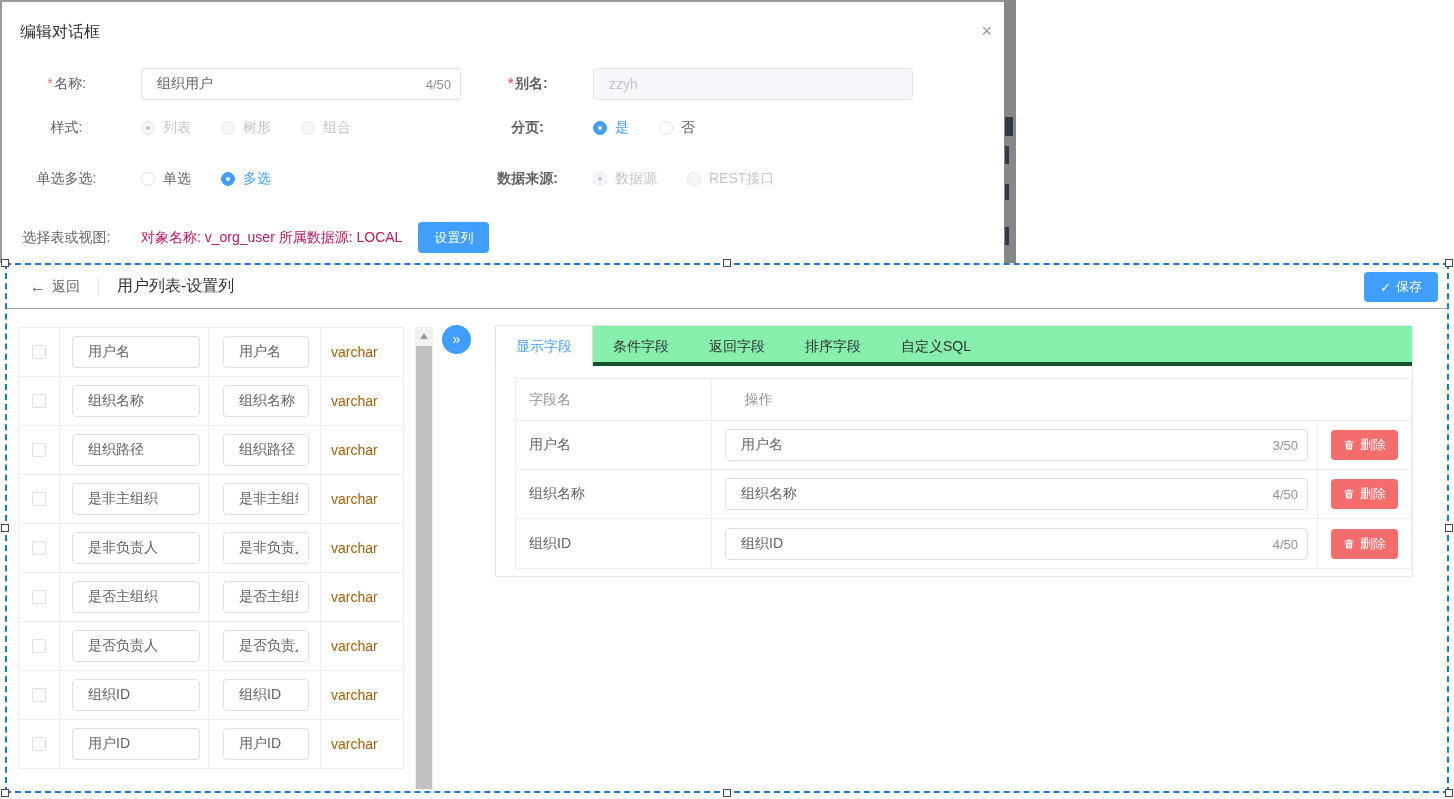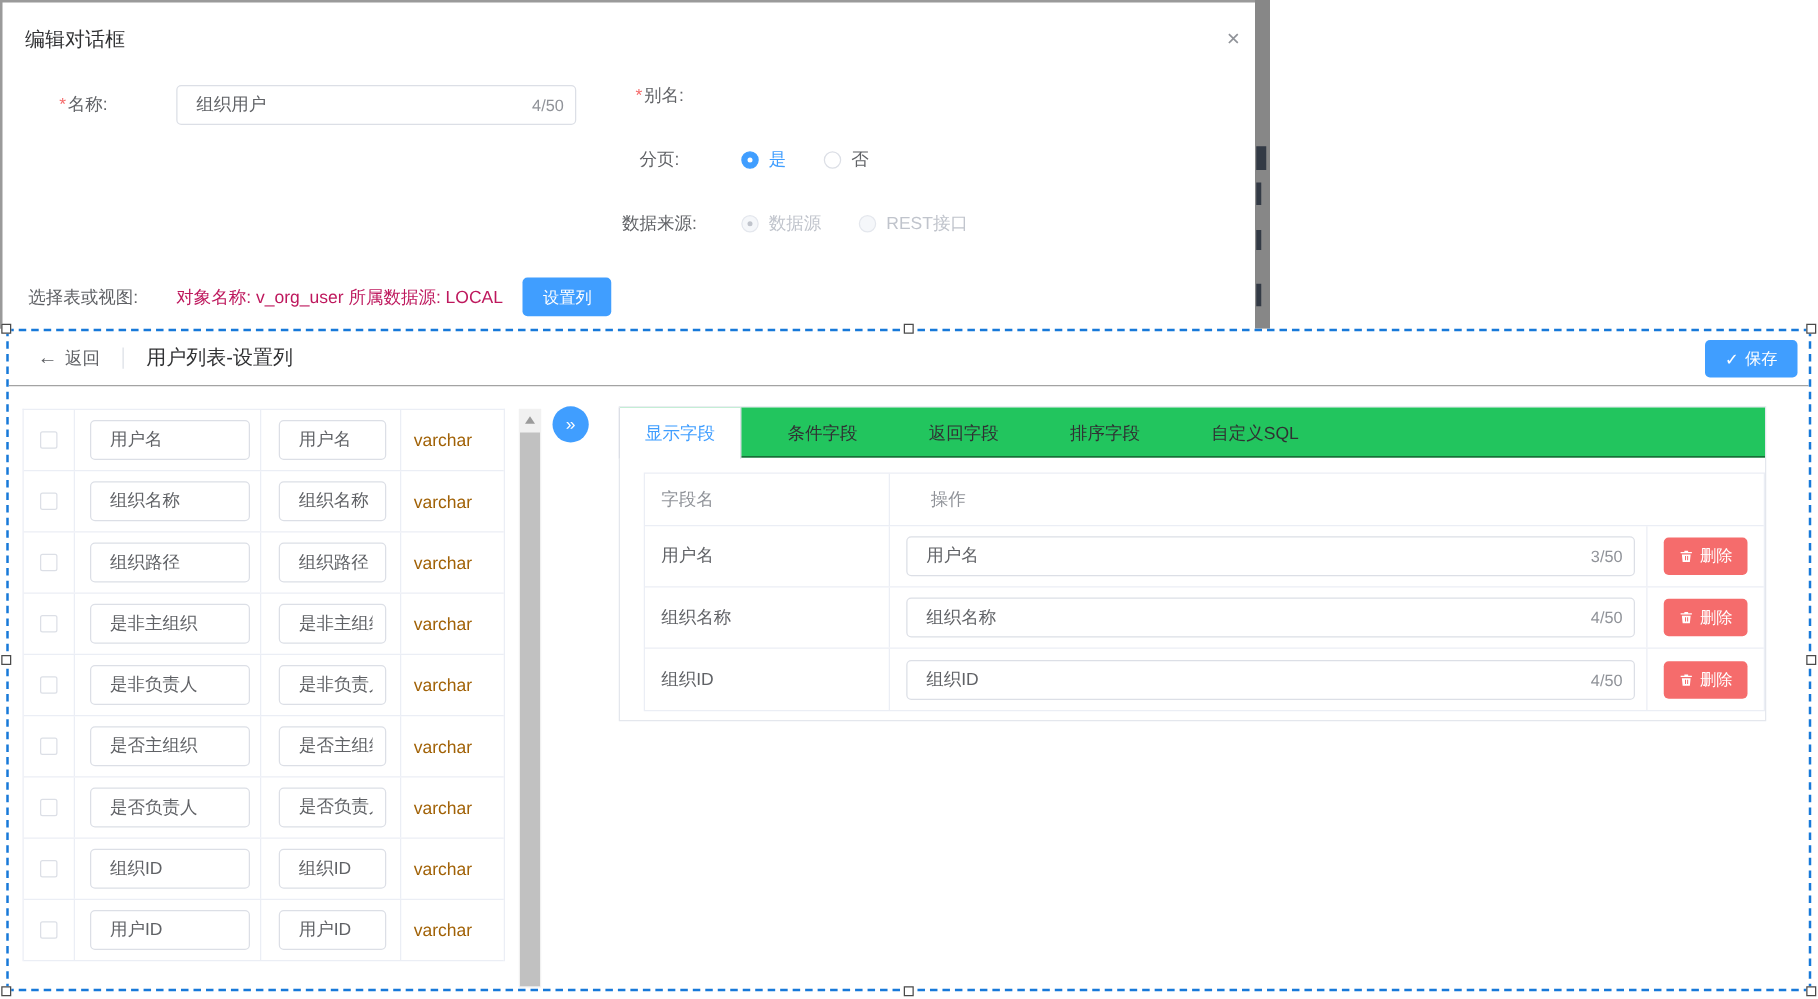--- a/index.html
+++ b/index.html
@@ -16,21 +16,21 @@
     position:absolute; left:0; top:0; width:1004px; height:263px;
     background:#fff; border-top:2px solid #9a9a9a; border-left:2px solid #9a9a9a;
   }
   .dialog-title { position:absolute; left:18px; top:20px; font-size:16px; color:#303133; }
   .dialog-close { position:absolute; right:12px; top:20px; font-size:18px; color:#909399; cursor:pointer; line-height:1; }
   .form-row { position:absolute; left:0; width:100%; height:32px; }
   .fhalf { position:absolute; top:0; display:flex; align-items:center; }
   .fhalf.l { left:0; }
   .fhalf.r { left:470px; }
   .flabel { display:inline-block; width:139px; text-align:center; padding-right:10px; font-size:14px; color:#606266; white-space:nowrap; }
-  .fhalf.r .flabel { width:121px; }
+  .fhalf.r .flabel { width:121px;font-weight:bold; }
   .req { color:#f56c6c; margin-right:2px; }
   .tinput {
     width:320px; height:32px; border:1px solid #dcdfe6; border-radius:4px;
     padding:0 44px 0 15px; font-size:14px; color:#606266; outline:none; background:#fff;
     font-family:"Liberation Sans", sans-serif;
   }
   .input-wrap { position:relative; display:inline-block; }
   .counter { position:absolute; right:10px; top:50%; transform:translateY(-50%); font-size:13px; color:#909399; }
   .tinput.disabled { background:#f5f7fa; border-color:#e4e7ed; color:#c0c4cc; }
   
@@ -96,21 +96,21 @@
   .tri-up { width:0; height:0; border-left:4px solid transparent; border-right:4px solid transparent; border-bottom:6px solid #9b9b9b; }
   .scroll-thumb { position:absolute; left:1px; right:1px; top:19px; bottom:1px; background:#c1c1c1; cursor:pointer; }
   
   .expand-btn {
     position:absolute; left:435px; top:16px; width:29px; height:29px; border-radius:50%;
     background:#409eff; color:#fff; display:flex; align-items:center; justify-content:center;
     font-size:14px; cursor:pointer; padding-bottom:2px;
   }
   
   .card { position:absolute; left:488px; top:16px; width:918px; height:252px; border:1px solid #e4e7ed; background:#fff; }
-  .tabbar { height:40px; background:#22c55e; border-bottom:1px solid #14532d; display:flex;gap:17px; }
+  .tabbar { height:40px; background:#86efac; border-bottom:4px solid #14532d; display:flex; }
   .tab { padding:0 20px; line-height:40px; font-size:14px; color:#303133; cursor:pointer; }
   .tab.active {
     background:#fff; color:#409eff; border-left:1px solid #dcdfe6; border-right:1px solid #dcdfe6;
     margin-left:-1px; height:41px; position:relative; z-index:1;
   }
   
   .rtable { position:absolute; left:19px; top:52px; width:897px; border:1px solid #ebeef5; background:#fff; }
   .rrow { display:flex; align-items:flex-end; height:49px; border-bottom:1px solid #ebeef5; }
   .rrow:last-child { border-bottom:none; }
   .rrow.head { height:42px; }
@@ -153,40 +153,73 @@
   <div class="form-row" style="top:66px;">
     <div class="fhalf l">
       <span class="flabel"><i class="req">*</i><span>名称:</span></span>
       <span class="input-wrap">
         <input class="tinput" value="组织用户" style="">
         <span class="counter">4/50</span>
       </span>
     </div>
     <div class="fhalf r">
       <span class="flabel"><i class="req">*</i><span>别名:</span></span>
+      <span class="input-wrap">
+        <input class="tinput disabled" value="zzyh" style="">
+      </span>
     </div>
   </div>
 
   <div class="form-row" style="top:117px;">
+    <div class="fhalf l">
+      <span class="flabel">样式:</span>
+      <div class="rgroup">
+        <span class="ritem checked dis">
+            <span class="radio checked dis"></span>
+            <span class="rlabel">列表</span>
+          </span>
+        <span class="ritem dis">
+            <span class="radio dis"></span>
+            <span class="rlabel">树形</span>
+          </span>
+        <span class="ritem dis">
+            <span class="radio dis"></span>
+            <span class="rlabel">组合</span>
+          </span>
+      </div>
+    </div>
     <div class="fhalf r">
       <span class="flabel">分页:</span>
       <div class="rgroup">
         <span class="ritem checked">
             <span class="radio checked"></span>
             <span class="rlabel">是</span>
           </span>
         <span class="ritem">
             <span class="radio"></span>
             <span class="rlabel">否</span>
           </span>
       </div>
     </div>
   </div>
 
   <div class="form-row" style="top:168px;">
+    <div class="fhalf l">
+      <span class="flabel">单选多选:</span>
+      <div class="rgroup">
+        <span class="ritem">
+            <span class="radio"></span>
+            <span class="rlabel">单选</span>
+          </span>
+        <span class="ritem checked">
+            <span class="radio checked"></span>
+            <span class="rlabel">多选</span>
+          </span>
+      </div>
+    </div>
     <div class="fhalf r">
       <span class="flabel">数据来源:</span>
       <div class="rgroup">
         <span class="ritem checked dis">
             <span class="radio checked dis"></span>
             <span class="rlabel">数据源</span>
           </span>
         <span class="ritem dis">
             <span class="radio dis"></span>
             <span class="rlabel">REST接口</span>

